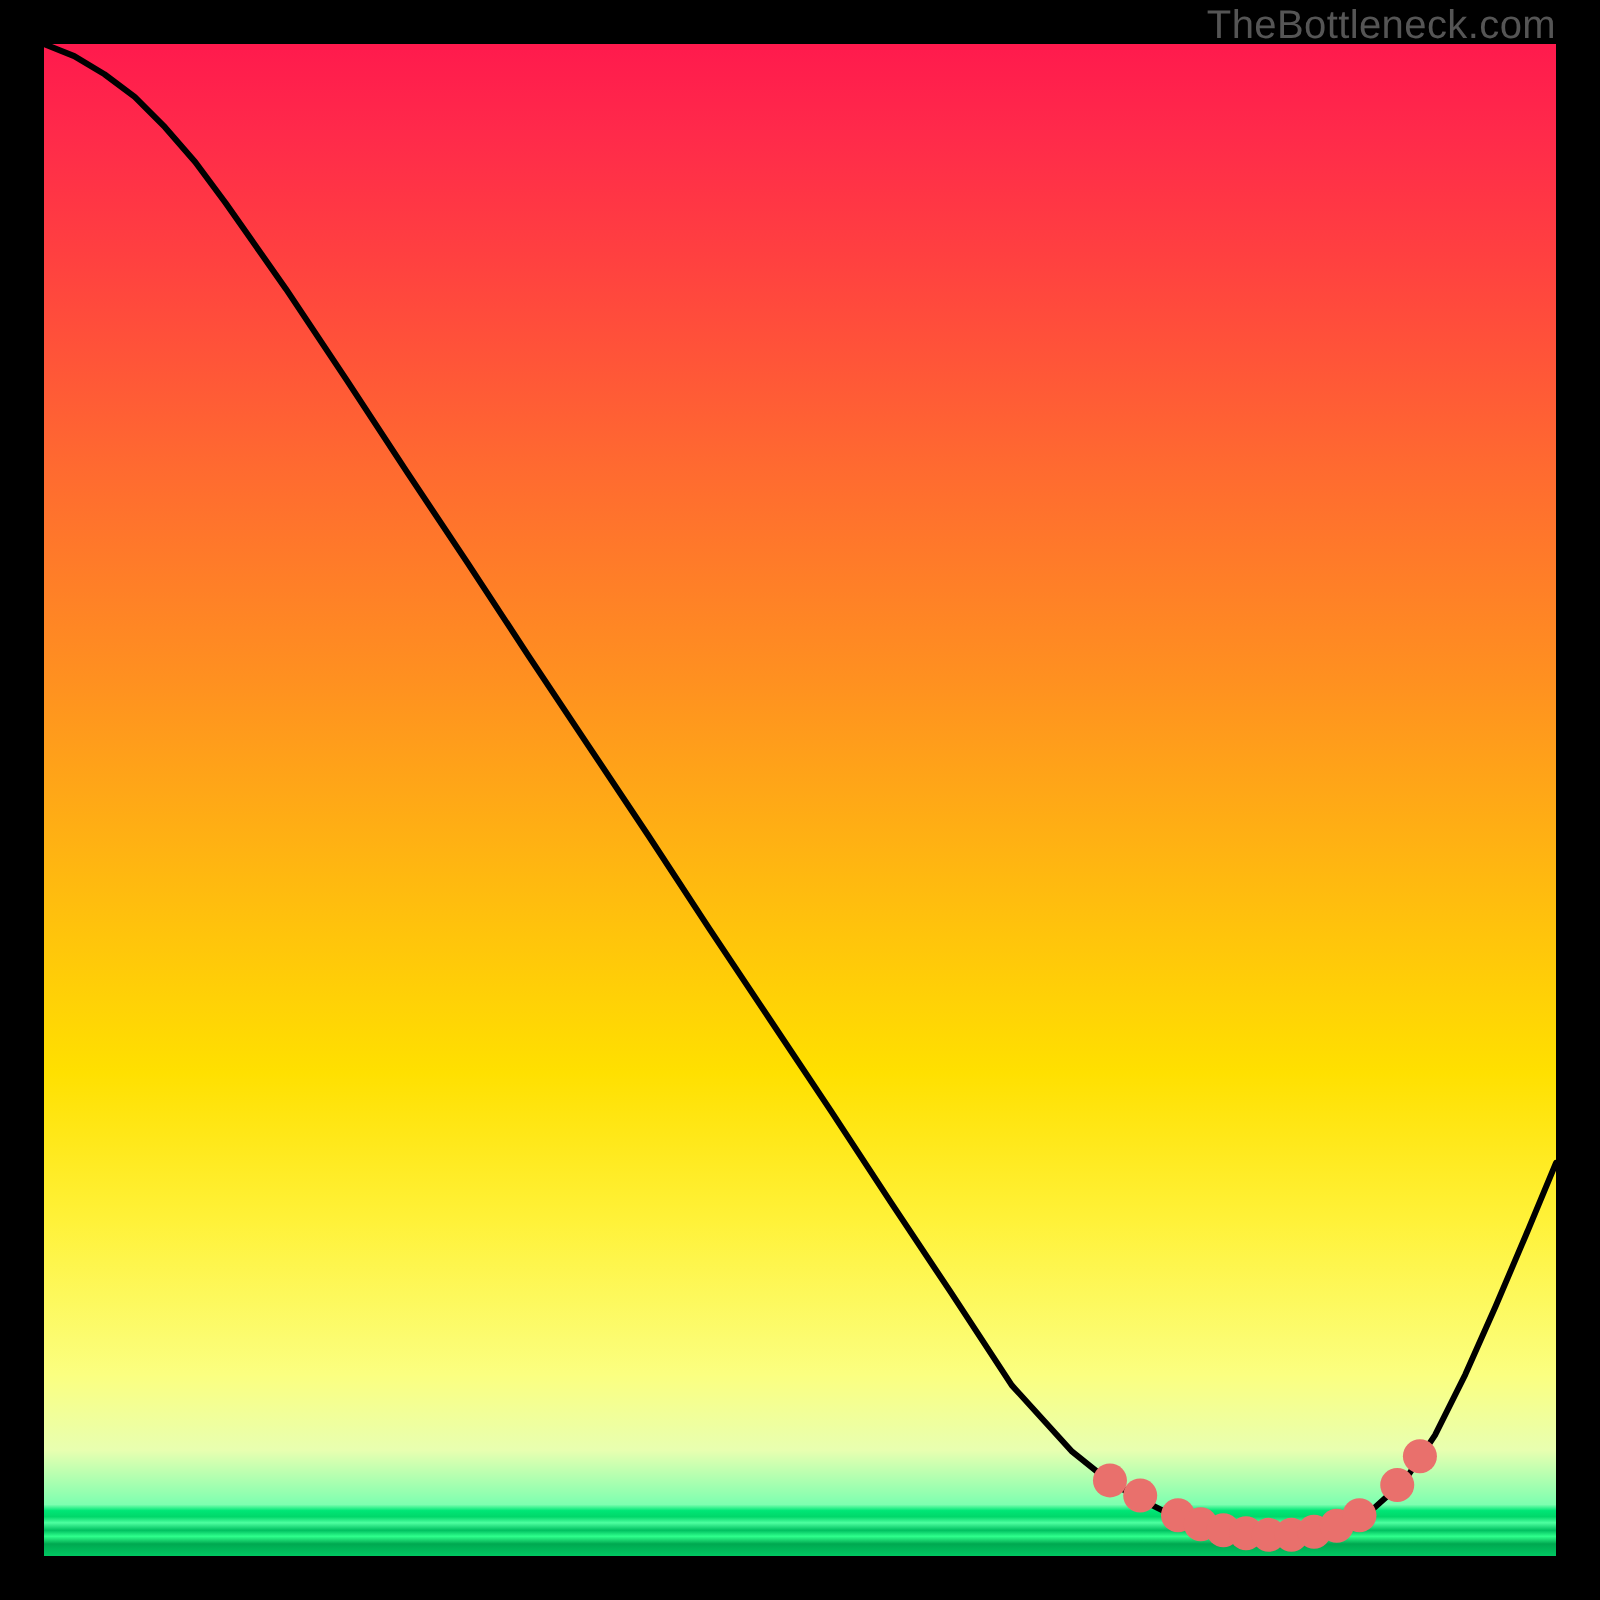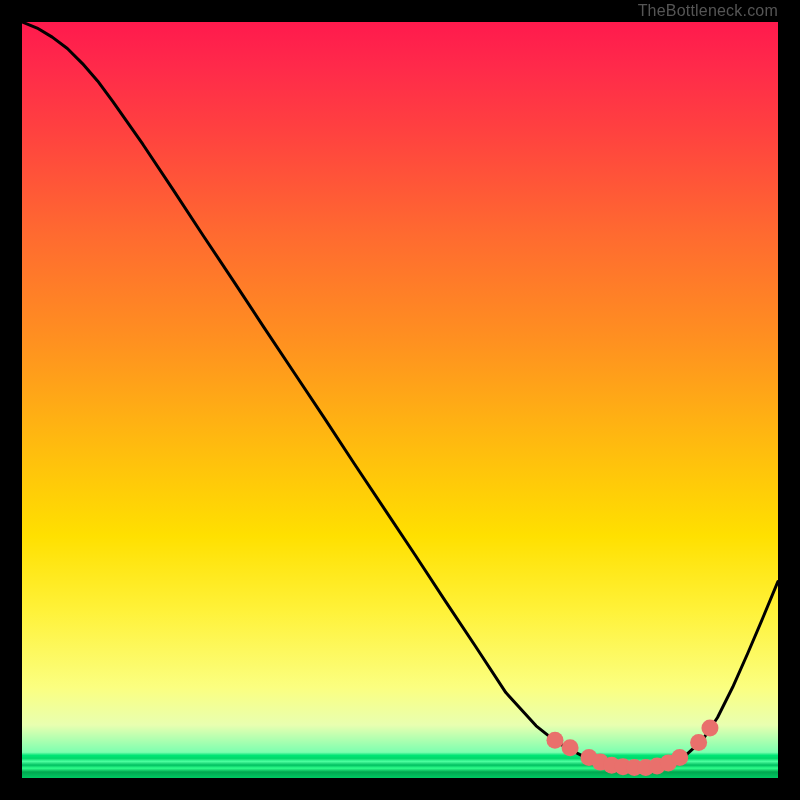--- a/index.html
+++ b/index.html
@@ -57,21 +57,21 @@
     position: absolute;
     inset: 0;
     width: 756px;
     height: 756px;
   }
   .watermark {
     position: absolute;
     top: 2px;
     right: 22px;
     color: #555;
-    font-size: 16px;
+    font-size: 20px;
     font-weight: 400;
     letter-spacing: 0.2px;
     user-select: none;
   }
 </style>
 </head>
 <body>
 
 <div class="frame">
   <div class="plot-area">

